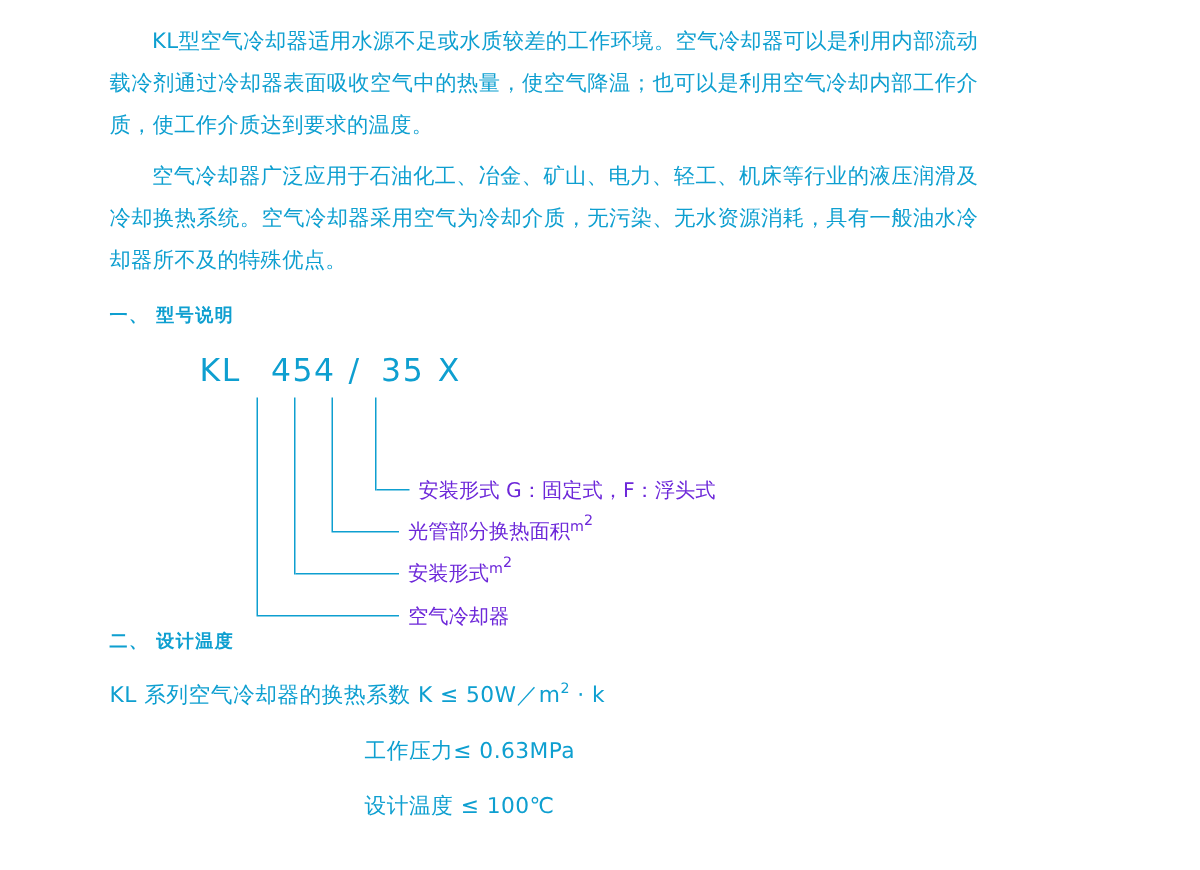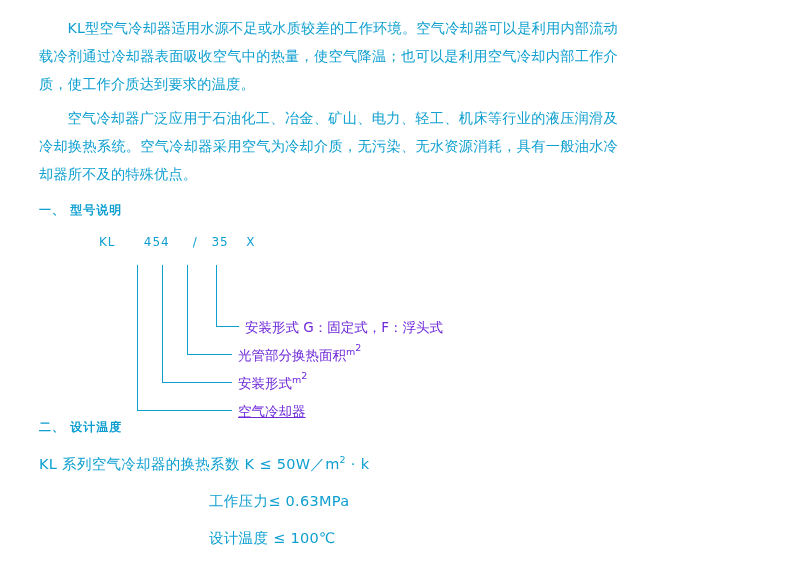--- a/index.html
+++ b/index.html
@@ -13,20 +13,21 @@
     font-family: "DejaVu Sans", "Liberation Sans", sans-serif;
     color: #0e9fd0;
     overflow: hidden;
   }
   .page {
     position: relative;
     width: 644px;
     height: 580px;
     box-sizing: border-box;
     padding: 14px 26px 0 39px;
+    margin-left: 34px;
   }
   p.para {
     margin: 0 0 6px 0;
     font-size: 14.2px;
     line-height: 28px;
     text-indent: 2em;
     letter-spacing: 0.2px;
     text-align: justify;
     color: #0e9fd0;
   }
@@ -40,21 +41,21 @@
   
   .model-block {
     position: relative;
     height: 170px;
     margin-top: 16px;
   }
   .model-code {
     position: absolute;
     left: 60px;
     top: 0;
-    font-size: 12px;
+    font-size: 21px;
     letter-spacing: 1px;
     white-space: nowrap;
   }
   .model-code span {
     display: inline-block;
   }
   .mc-kl      { width: 40px; }
   .mc-454     { width: 44px; }
   .mc-slash   { width: 14px; }
   .mc-35      { width: 30px; }
@@ -131,21 +132,21 @@
 
     <div class="leader" style="left:123px; top:30px; height:118px;">
       <span class="hline" style="width:69px;"></span>
       <span class="ltext" style="left:75px;">
         <span>安装形式</span><span class="sup">m<span class="sup">2</span></span>
       </span>
     </div>
 
     <div class="leader" style="left:98px; top:30px; height:146px;">
       <span class="hline" style="width:94px;"></span>
-      <span class="ltext" style="left:100px;text-decoration:underline;">空气冷却器</span>
+      <span class="ltext" style="left:100px;">空气冷却器</span>
     </div>
 
   </div>
 
   <h2 class="section">二、 设计温度</h2>
 
   <p class="perf-main">
     <span>KL 系列空气冷却器的换热系数 K ≤ 50W／m</span><span class="sup">2</span><span> · k</span>
   </p>
 

